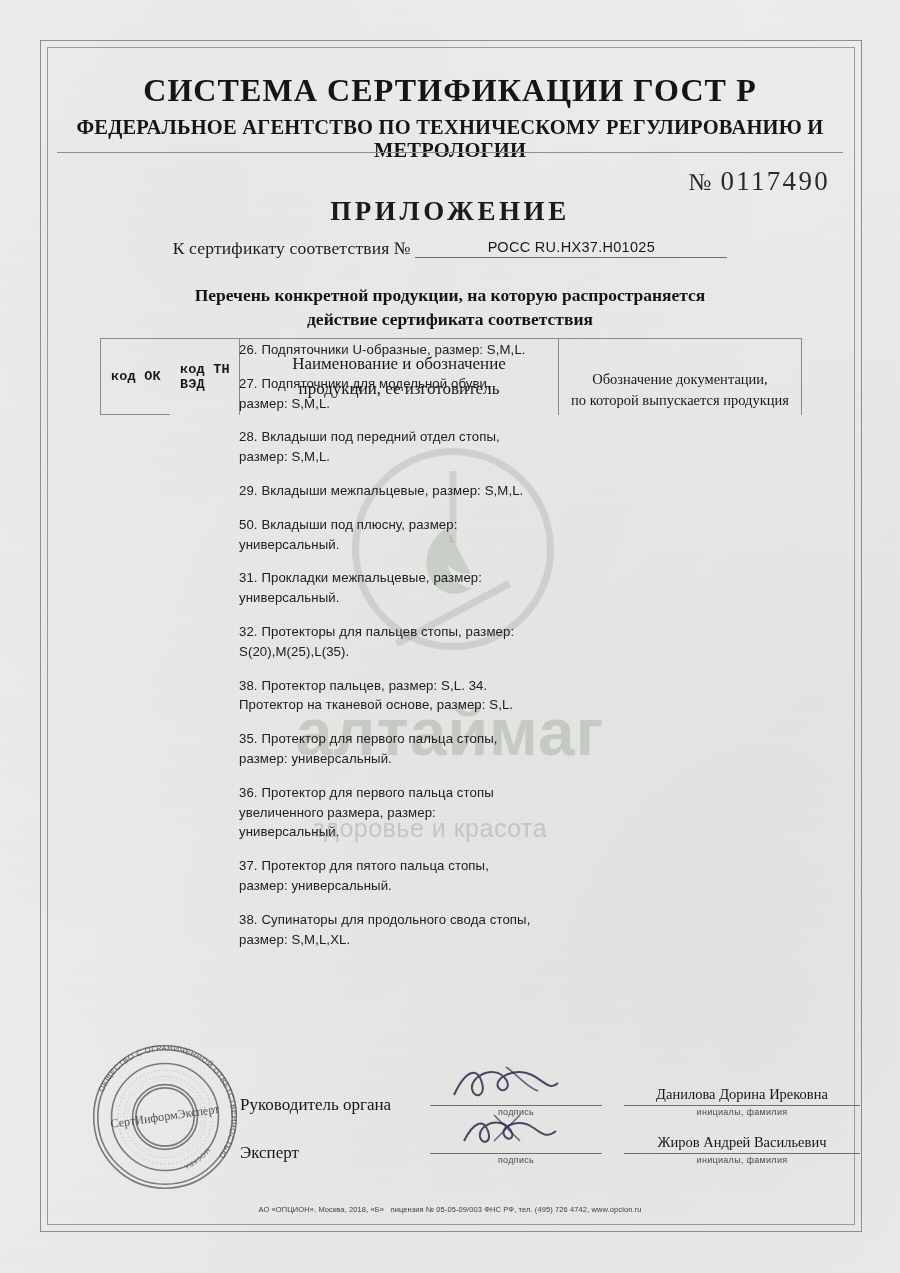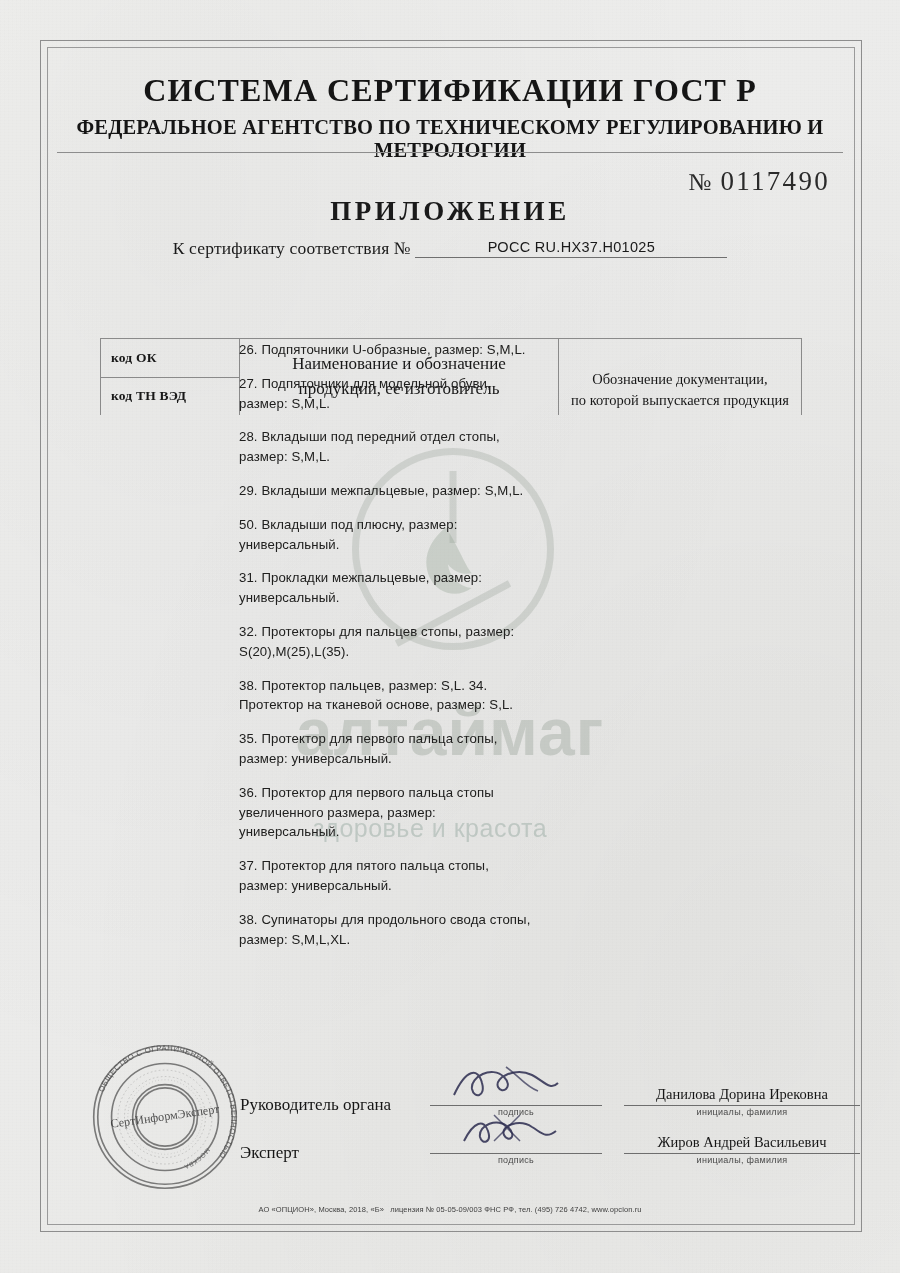--- a/index.html
+++ b/index.html
@@ -146,21 +146,22 @@
     border-bottom: none;
   }
   .thead {
     display: flex;
     min-height: 76px;
   }
   .th-codes {
     width: 138px;
     border-right: 1px solid #8a8a8a;
     display: flex;
-    flex-direction: column;
+    flex-direction: row;
+    font-family: Liberation Mono, monospace;
   }
   .th-code-cell {
     flex: 1;
     display: flex;
     align-items: center;
     padding-left: 10px;
     font-size: 13.5px;
     font-weight: bold;
     letter-spacing: .2px;
     color: #181818;
@@ -364,20 +365,24 @@
     <span>0117490</span>
   </div>
 
   <div class="title-pril">ПРИЛОЖЕНИЕ</div>
 
   <div class="cert-line">
     <span class="lbl">К сертификату соответствия №</span>
     <span class="val">РОСС RU.HX37.H01025</span>
   </div>
 
+  <div class="subtitle">
+    <div>Перечень конкретной продукции,  на которую распространяется</div>
+    <div>действие сертификата соответствия</div>
+  </div>
 
   <div class="table">
     <div class="thead">
       <div class="th-codes">
         <div class="th-code-cell top">код ОК</div>
         <div class="th-code-cell">код ТН ВЭД</div>
       </div>
       <div class="th-name">
         <div>
           <div>Наименование и обозначение</div>

